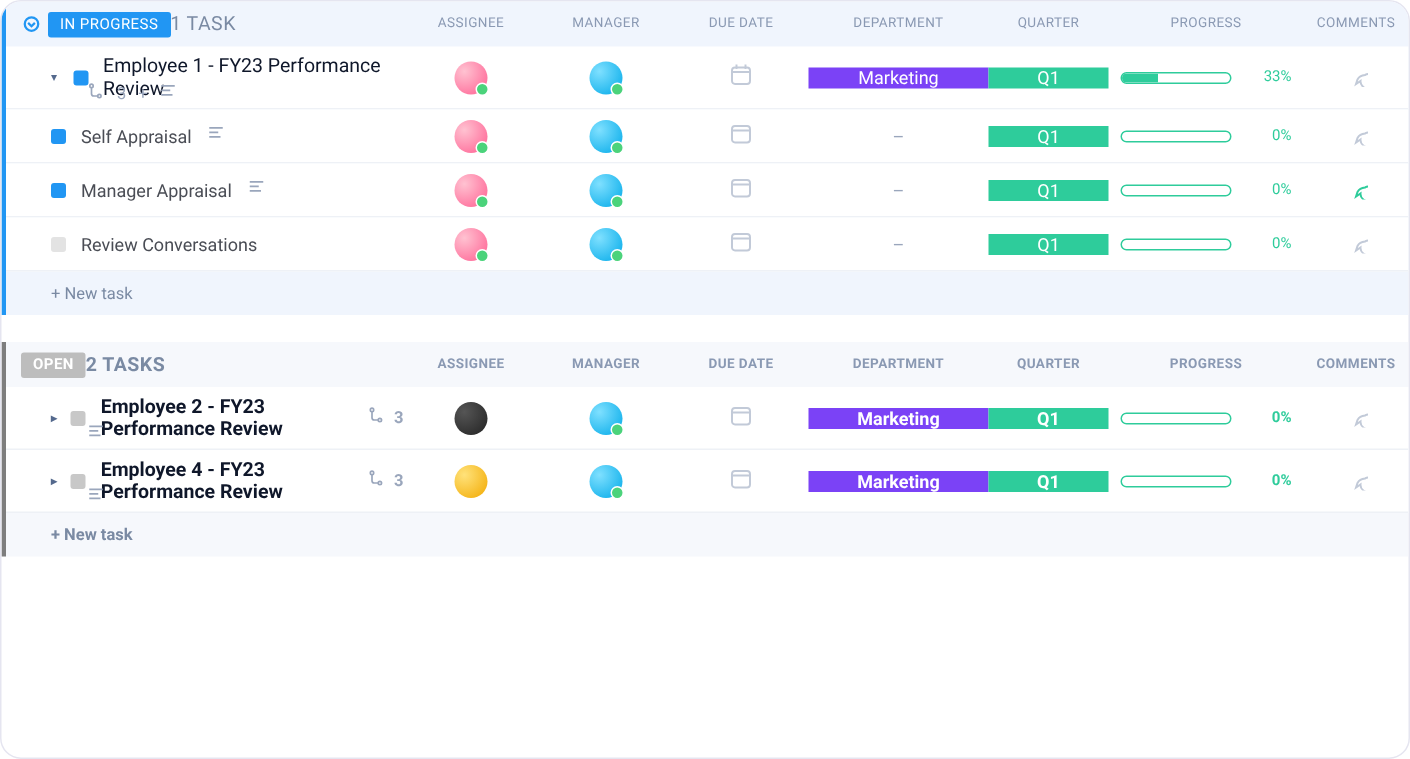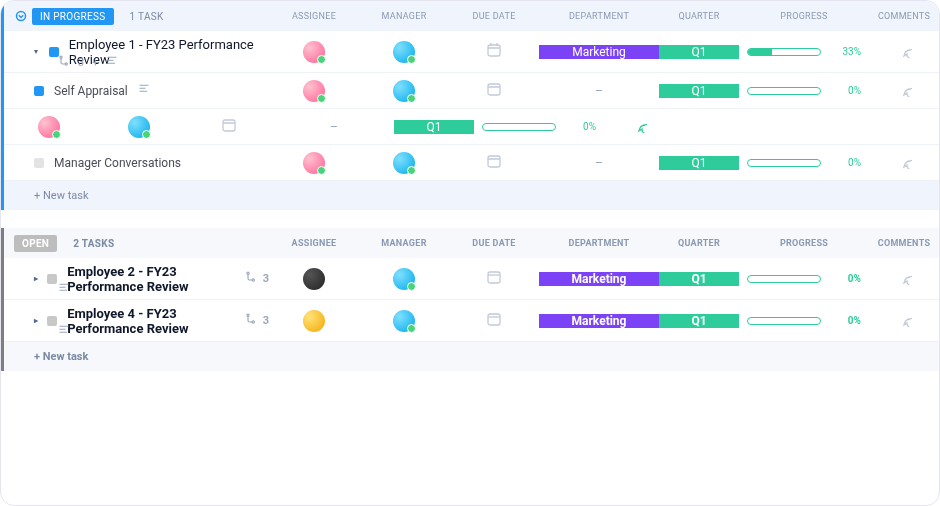--- a/index.html
+++ b/index.html
@@ -44,24 +44,24 @@
     align-items: center;
     justify-content: center;
   }
   .caret svg { width: 12px; height: 12px; }
   .status-pill {
     background: #2196f3;
     color: #fff;
     padding: 3px 8px;
     font-size: 10px;
     border-radius: 2px;
-    margin-right: 16px;
+    margin-right: 0;
   }
   .status-pill.open-pill { background: #bdbdbd; color: #fff; }
-  .task-count { color:#7a8aa3; font-size: 10px; }
+  .task-count { color:#7a8aa3; font-size: 13px; }
   .col-heads {
     position: absolute;
     right: 0;
     top: 0;
     display: flex;
     height: 30px;
     align-items: center;
     font-size: 9px;
     color: #8a99b3;
   }
@@ -298,20 +298,29 @@
           </div>
         <div class="cell c-comments">
             <span class="comment"><svg viewBox="0 0 16 16" fill="none" stroke="currentColor" stroke-width="1.3">
                 <path d="M14 8a6 5 0 1 1-3 4l-3 2 1-3A6 5 0 0 1 14 8z"></path>
               </svg></span>
           </div>
       </div>
     </div>
 
     <div class="row">
+      <div class="row-left sub">
+        <span class="sq sq-progress"></span>
+        <span class="task-name">Manager Appraisal</span>
+        <span class="row-meta">
+            <span class="mini-icon"><svg viewBox="0 0 16 16" fill="none" stroke="currentColor" stroke-width="1.5">
+                <path d="M2 3h12M2 7h8M2 11h10"></path>
+              </svg></span>
+          </span>
+      </div>
       <div class="row-cells">
         <div class="cell c-assignee">
             <span class="avatar pink"></span>
           </div>
         <div class="cell c-manager">
             <span class="avatar cyan"></span>
           </div>
         <div class="cell c-due">
             <span class="cal"><svg viewBox="0 0 16 16" fill="none" stroke="currentColor" stroke-width="1.3">
                 <rect x="2" y="3" width="12" height="11" rx="2"></rect>
@@ -332,21 +341,21 @@
             <span class="comment highlight"><svg viewBox="0 0 16 16" fill="none" stroke="currentColor" stroke-width="1.3">
                 <path d="M14 8a6 5 0 1 1-3 4l-3 2 1-3A6 5 0 0 1 14 8z"></path>
               </svg></span>
           </div>
       </div>
     </div>
 
     <div class="row">
       <div class="row-left sub">
         <span class="sq" style="background:#e3e3e3"></span>
-        <span class="task-name">Manager Conversations</span>
+        <span class="task-name">Review Conversations</span>
       </div>
       <div class="row-cells">
         <div class="cell c-assignee">
             <span class="avatar pink"></span>
           </div>
         <div class="cell c-manager">
             <span class="avatar cyan"></span>
           </div>
         <div class="cell c-due">
             <span class="cal"><svg viewBox="0 0 16 16" fill="none" stroke="currentColor" stroke-width="1.3">

